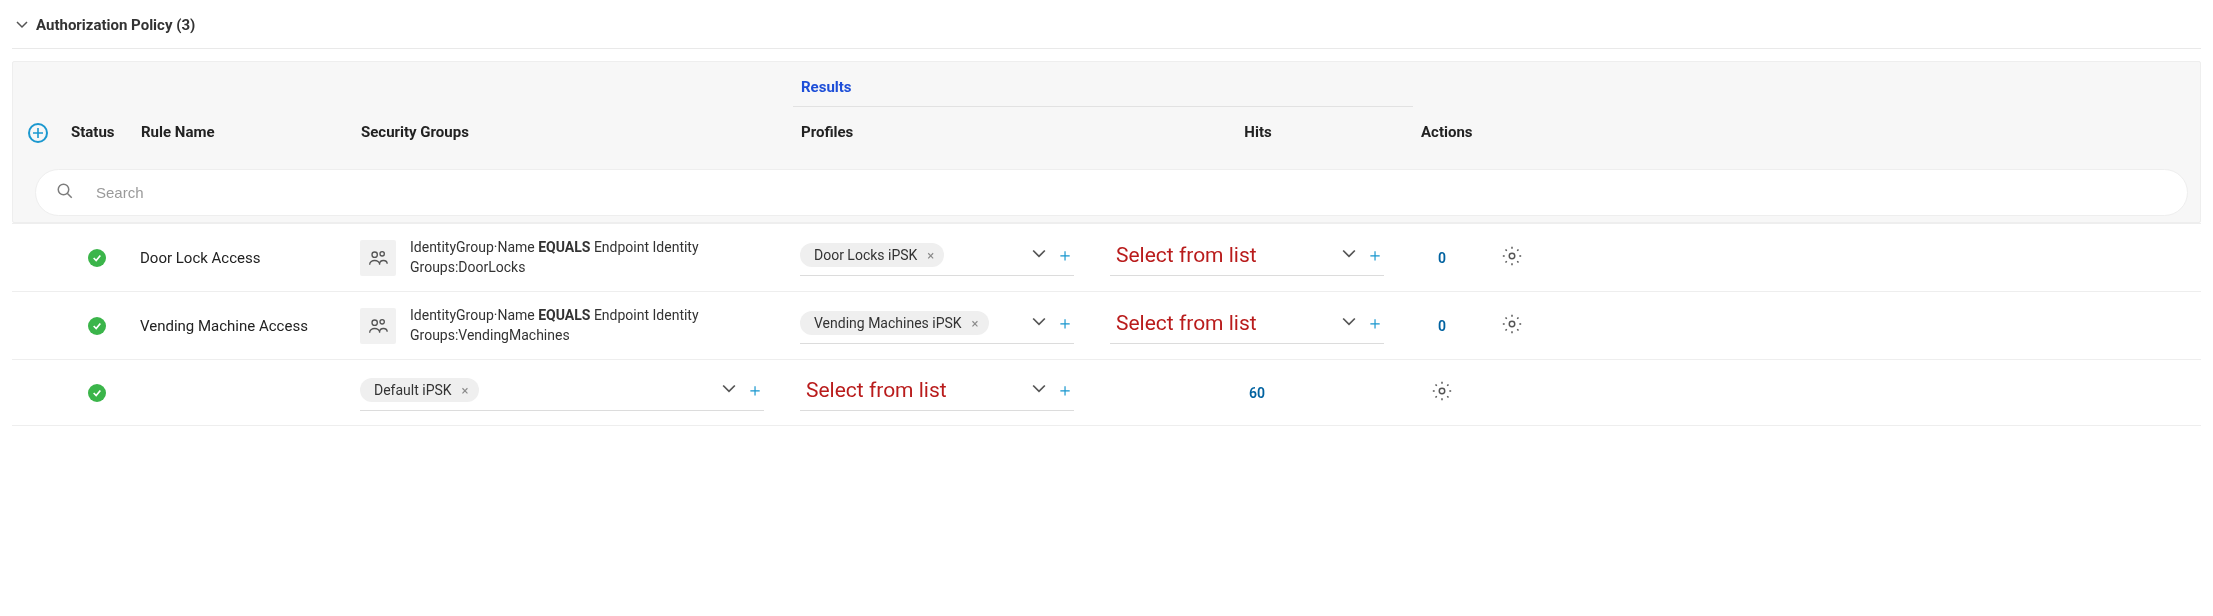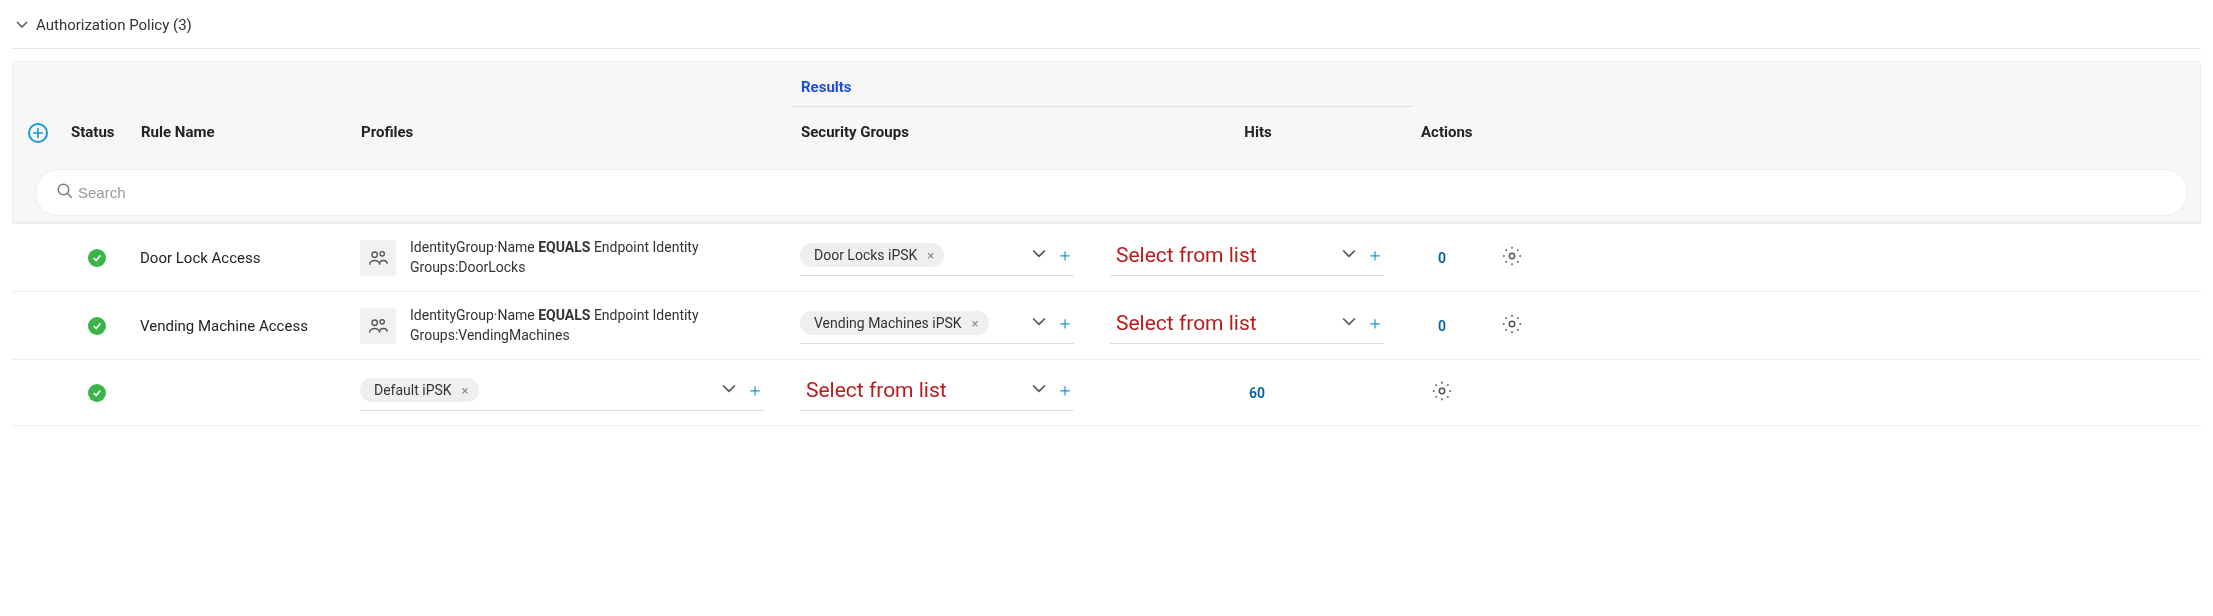--- a/index.html
+++ b/index.html
@@ -17,21 +17,21 @@
   }
 
   
   .section-header {
     display: flex;
     align-items: center;
     gap: 8px;
     padding: 6px 4px 14px 4px;
     border-bottom: 1px solid #e9e9e9;
     font-size: 15px;
-    font-weight: 400;
+    font-weight: 700;
     color: #333;
   }
   .chev-down {
     display: inline-flex;
     align-items: center;
     justify-content: center;
     color: #555;
   }
 
   
@@ -98,21 +98,21 @@
   .thead-inner {
     display: grid;
     grid-template-columns:
       50px 70px 220px 440px 310px 310px 60px 80px;
   }
 
   
   .search-bar {
     display: flex;
     align-items: center;
-    gap: 2px;
+    gap: 20px;
     background: #fff;
     border: 1px solid #eee;
     border-radius: 28px;
     margin: 10px 12px 6px 22px;
     padding: 12px 20px;
     color: #888;
   }
   .search-bar input {
     border: none;
     outline: none;
@@ -257,22 +257,22 @@
 
         <div class="hdrcell hdr-add">
           <span class="add-circle">
             <svg width="10" height="10" viewBox="0 0 10 10">
                 <path d="M5 0 V10 M0 5 H10" stroke="currentColor" stroke-width="1.6"></path>
               </svg>
           </span>
         </div>
         <div class="hdrcell">Status</div>
         <div class="hdrcell">Rule Name</div>
+        <div class="hdrcell">Security Groups</div>
         <div class="hdrcell">Profiles</div>
-        <div class="hdrcell">Security Groups</div>
         <div class="hdrcell hdr-hits">Hits</div>
         <div class="hdrcell hdr-actions">Actions</div>
       </div>
 
       <div class="search-bar">
         <span class="search-icon">
           <svg width="18" height="18" viewBox="0 0 24 24" fill="none" stroke="currentColor" stroke-width="2">
             <circle cx="10" cy="10" r="7"></circle>
               <line x1="21" y1="21" x2="15" y2="15"></line>
           </svg>

